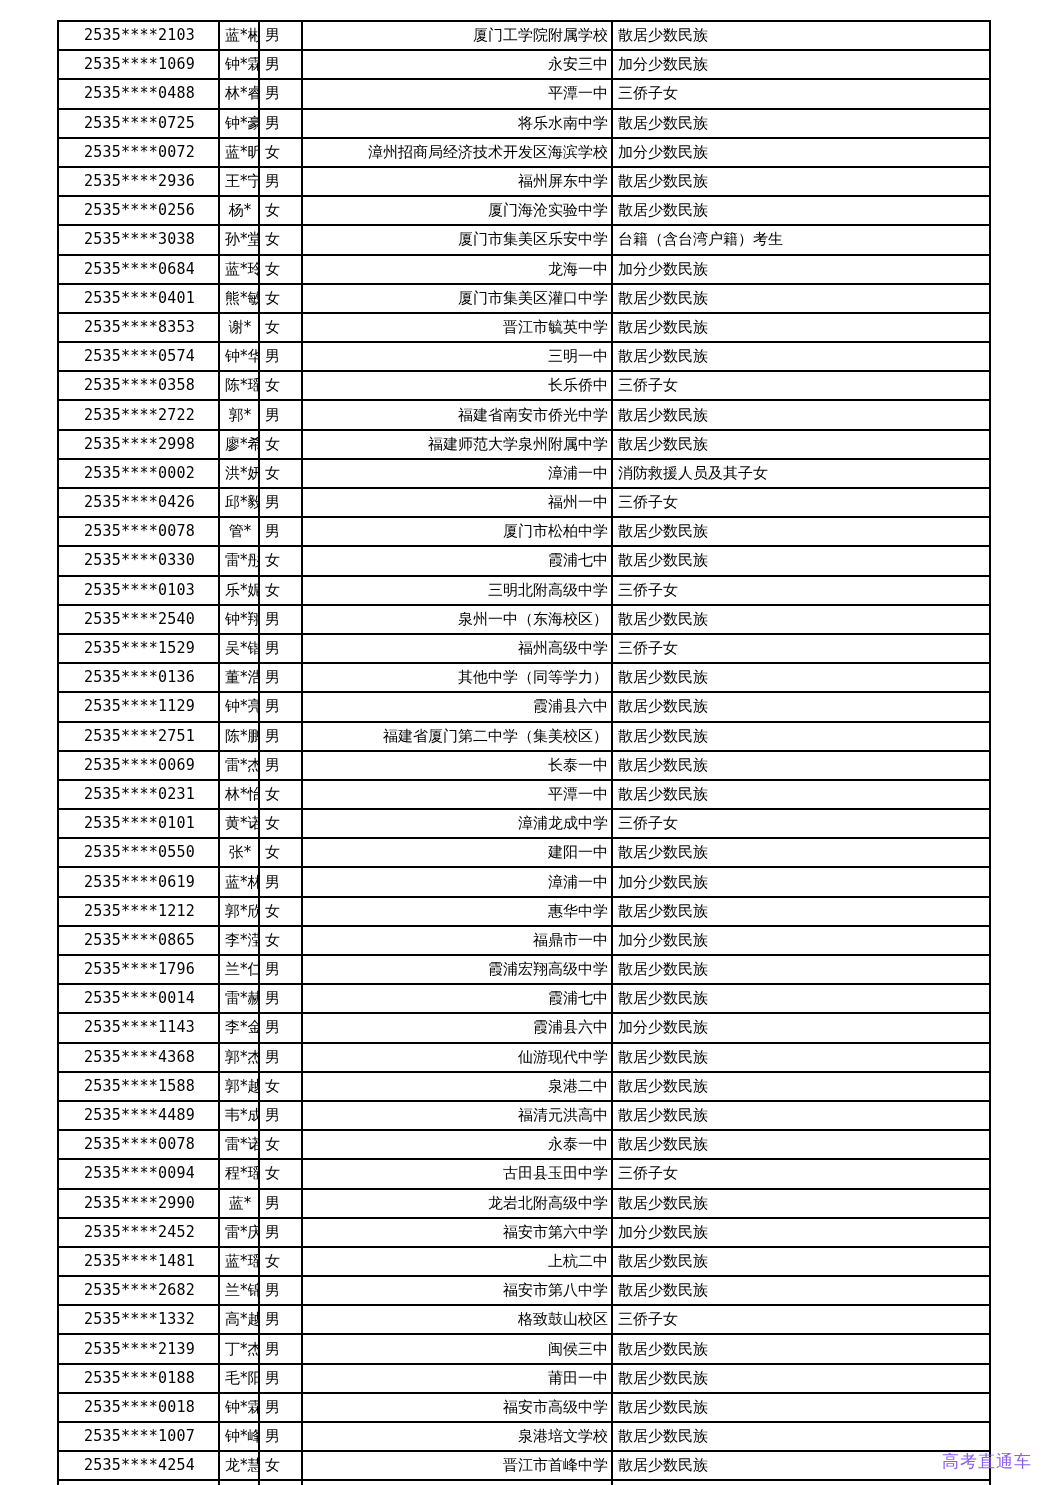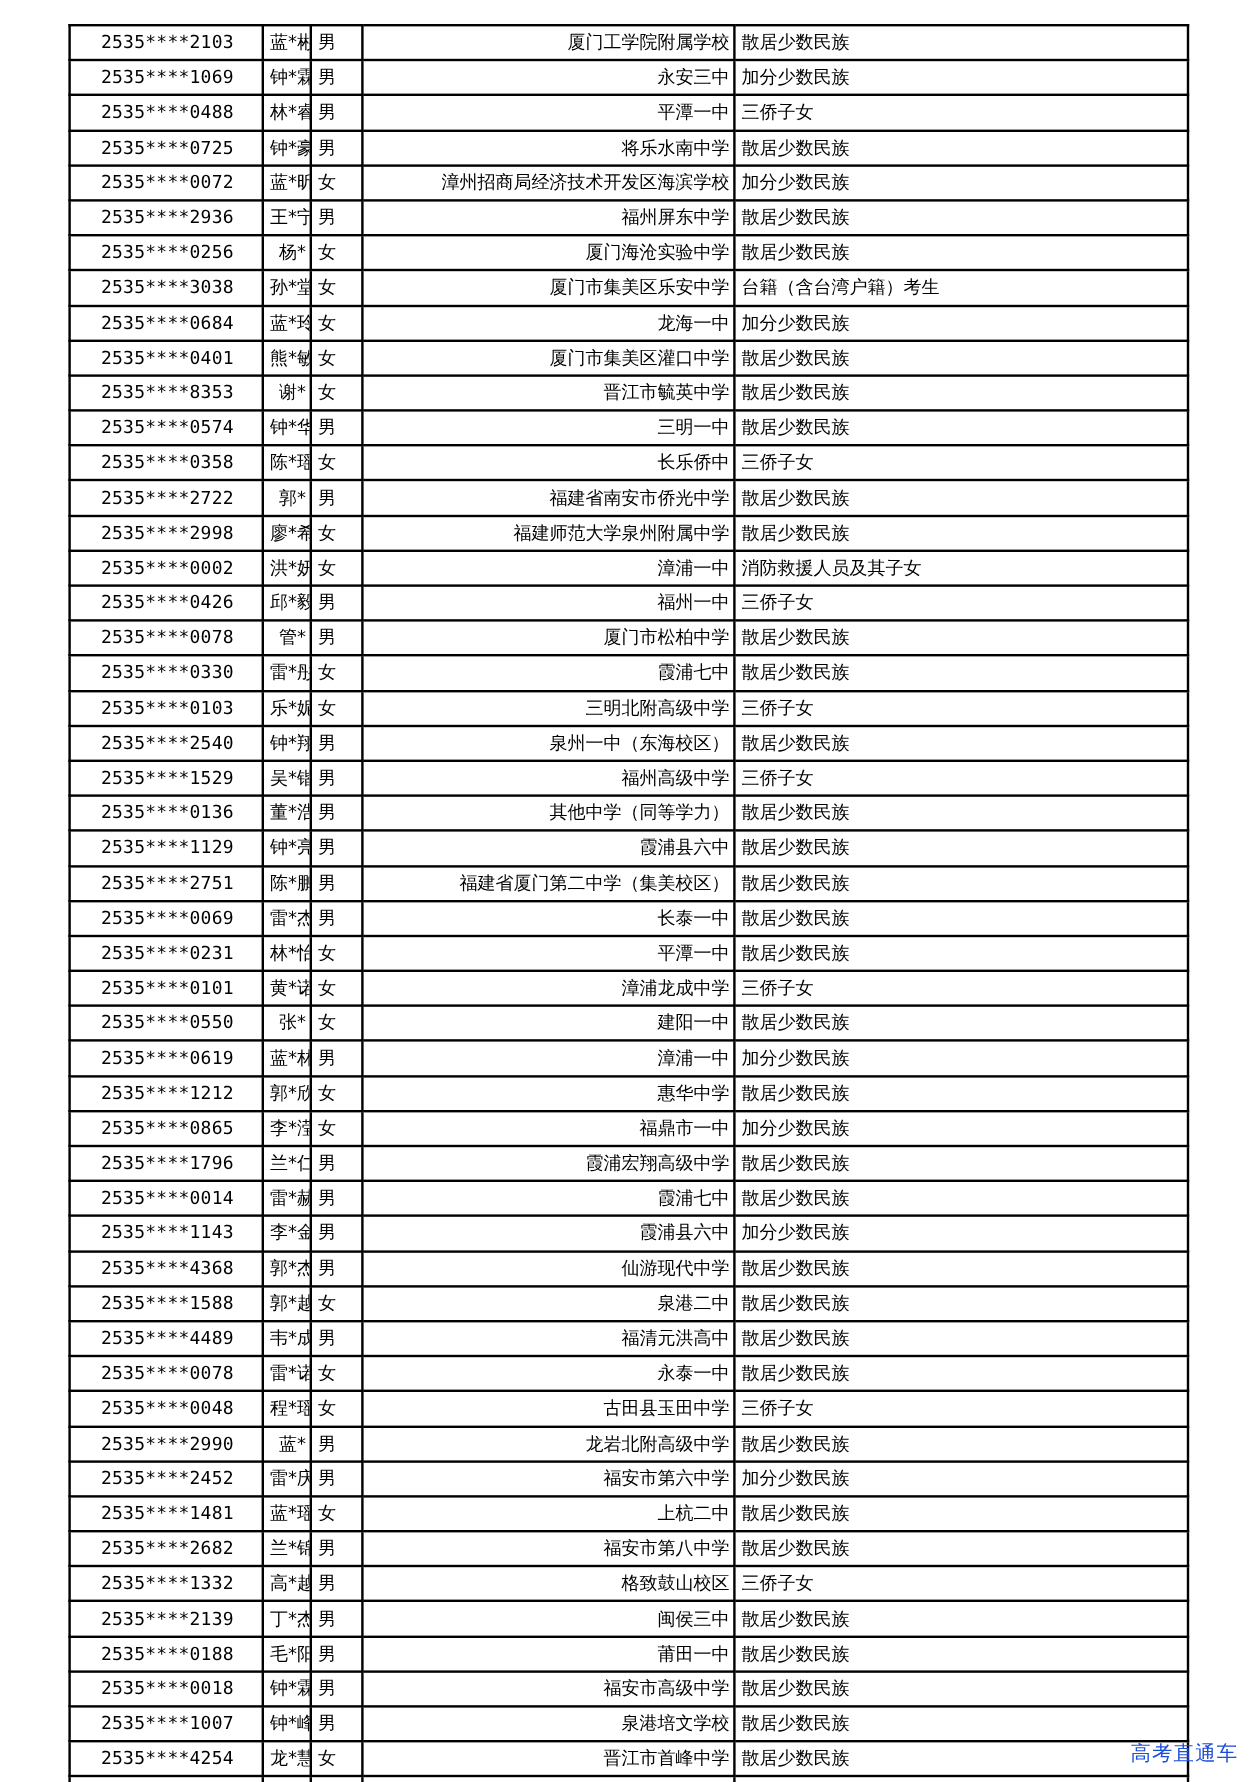--- a/index.html
+++ b/index.html
@@ -44,42 +44,42 @@
     vertical-align: middle;
   }
   td.cell-id {
     font-family: "DejaVu Sans Mono", "Liberation Mono", monospace;
     font-size: 14.5px;
     letter-spacing: 0.2px;
     text-align: center;
   }
   td.cell-name {
     font-size: 15px;
-    text-align: right;
+    text-align: center;
     padding-left: 4px;
   }
   td.cell-gender {
     font-size: 15px;
     text-align: left;
     padding-left: 5px;
   }
   td.cell-school {
     font-size: 15px;
     text-align: right;
   }
   td.cell-cat {
     font-size: 15px;
     text-align: left;
   }
   #watermark {
     position: absolute;
     right: 18px;
     bottom: 12px;
     font-size: 17px;
-    color: #1d4ed8;
+    color: #8b5cf6;
     letter-spacing: 1px;
     font-family: "DejaVu Sans", "Liberation Sans", sans-serif;
     pointer-events: none;
     user-select: none;
   }
 </style>
 </head>
 <body>
 
 <div id="sheet">
@@ -359,21 +359,21 @@
           <td class="cell-cat">散居少数民族</td>
         </tr>
         <tr>
           <td class="cell-id">2535****0078</td>
           <td class="cell-name">雷*诺</td>
           <td class="cell-gender">女</td>
           <td class="cell-school">永泰一中</td>
           <td class="cell-cat">散居少数民族</td>
         </tr>
         <tr>
-          <td class="cell-id">2535****0048</td>
+          <td class="cell-id">2535****0094</td>
           <td class="cell-name">程*瑶</td>
           <td class="cell-gender">女</td>
           <td class="cell-school">古田县玉田中学</td>
           <td class="cell-cat">三侨子女</td>
         </tr>
         <tr>
           <td class="cell-id">2535****2990</td>
           <td class="cell-name">蓝*</td>
           <td class="cell-gender">男</td>
           <td class="cell-school">龙岩北附高级中学</td>

